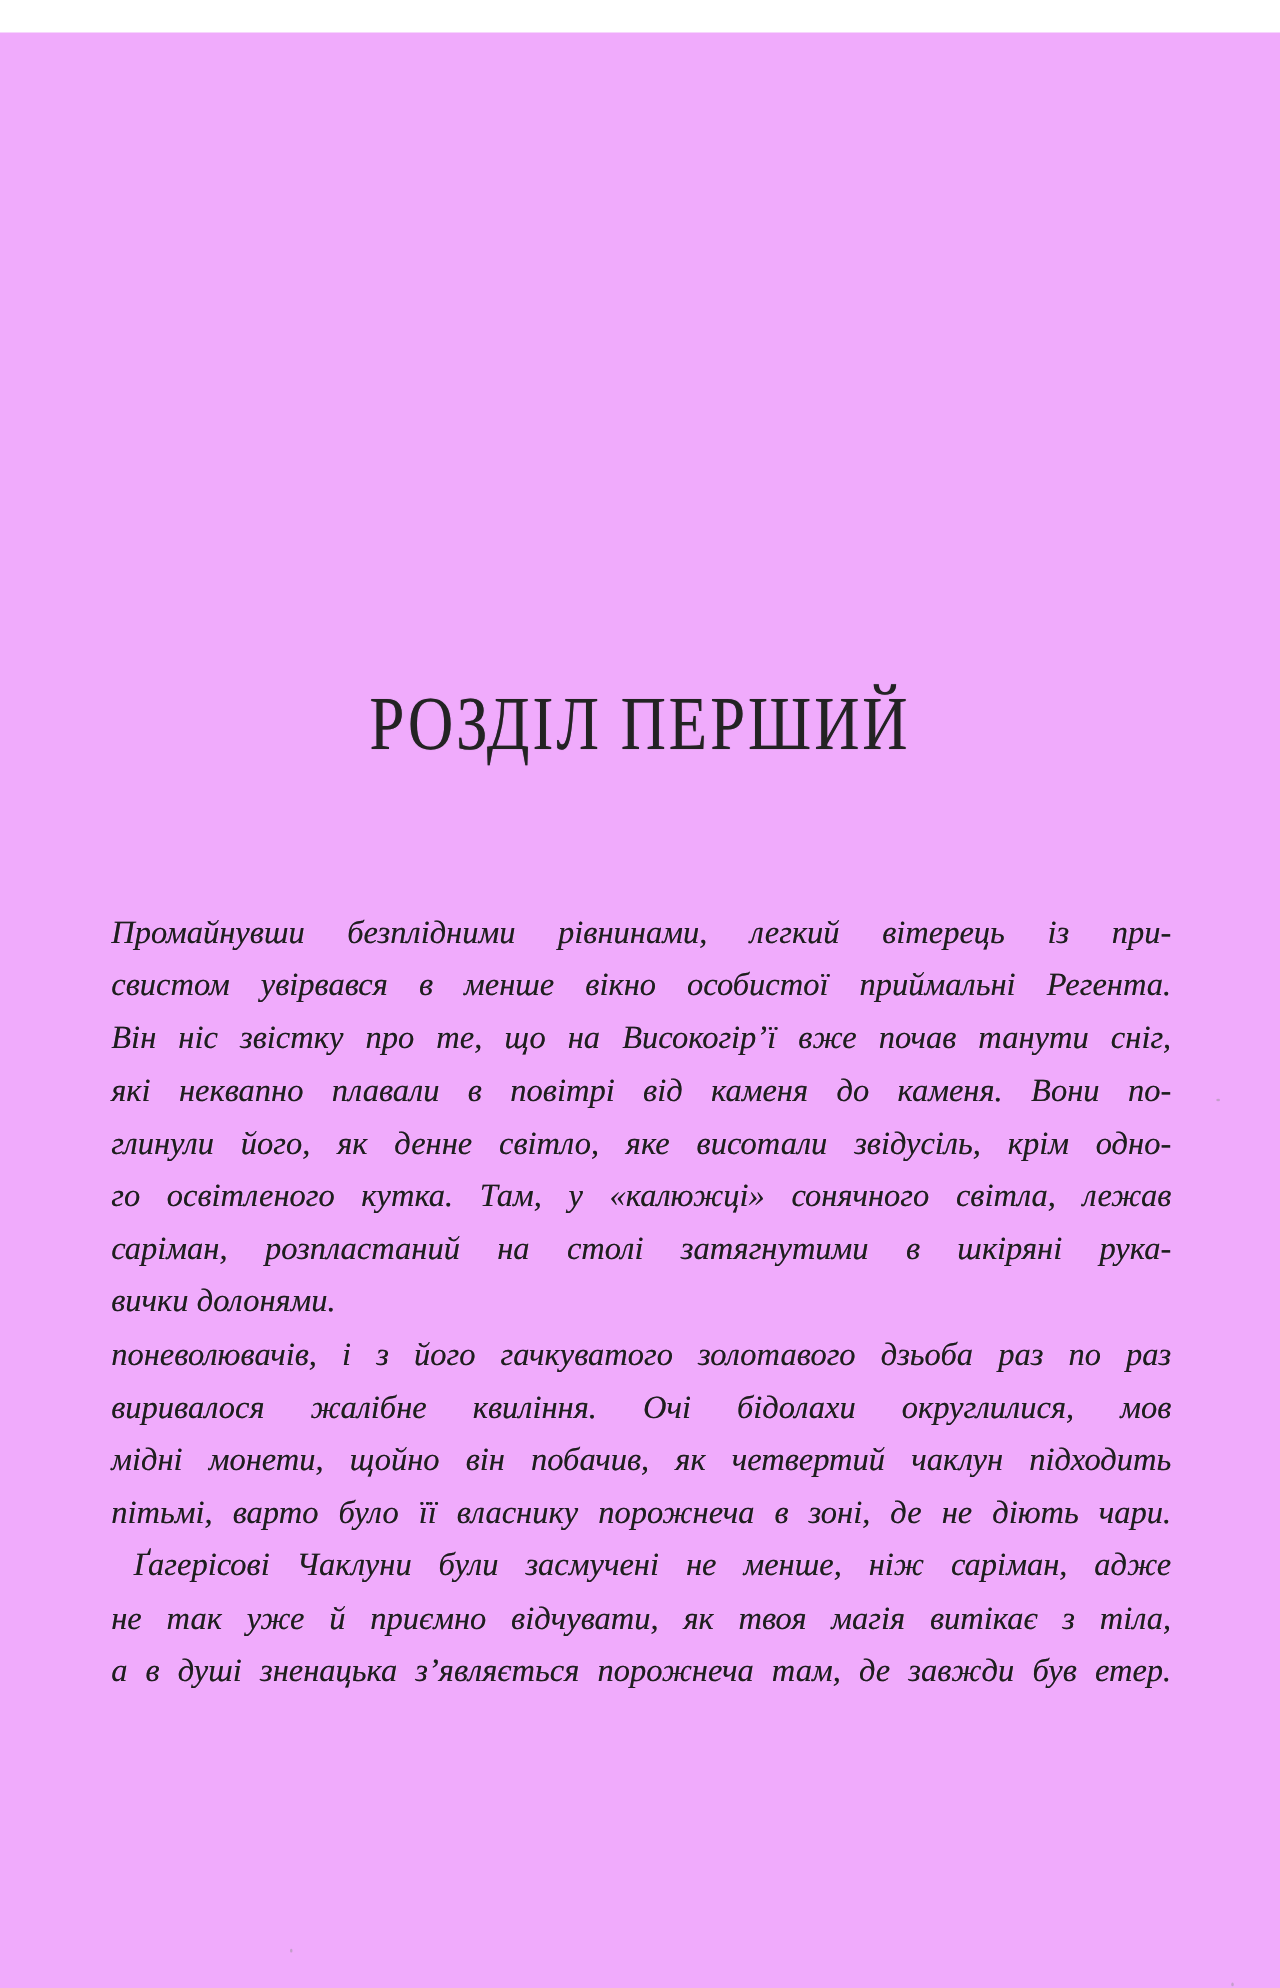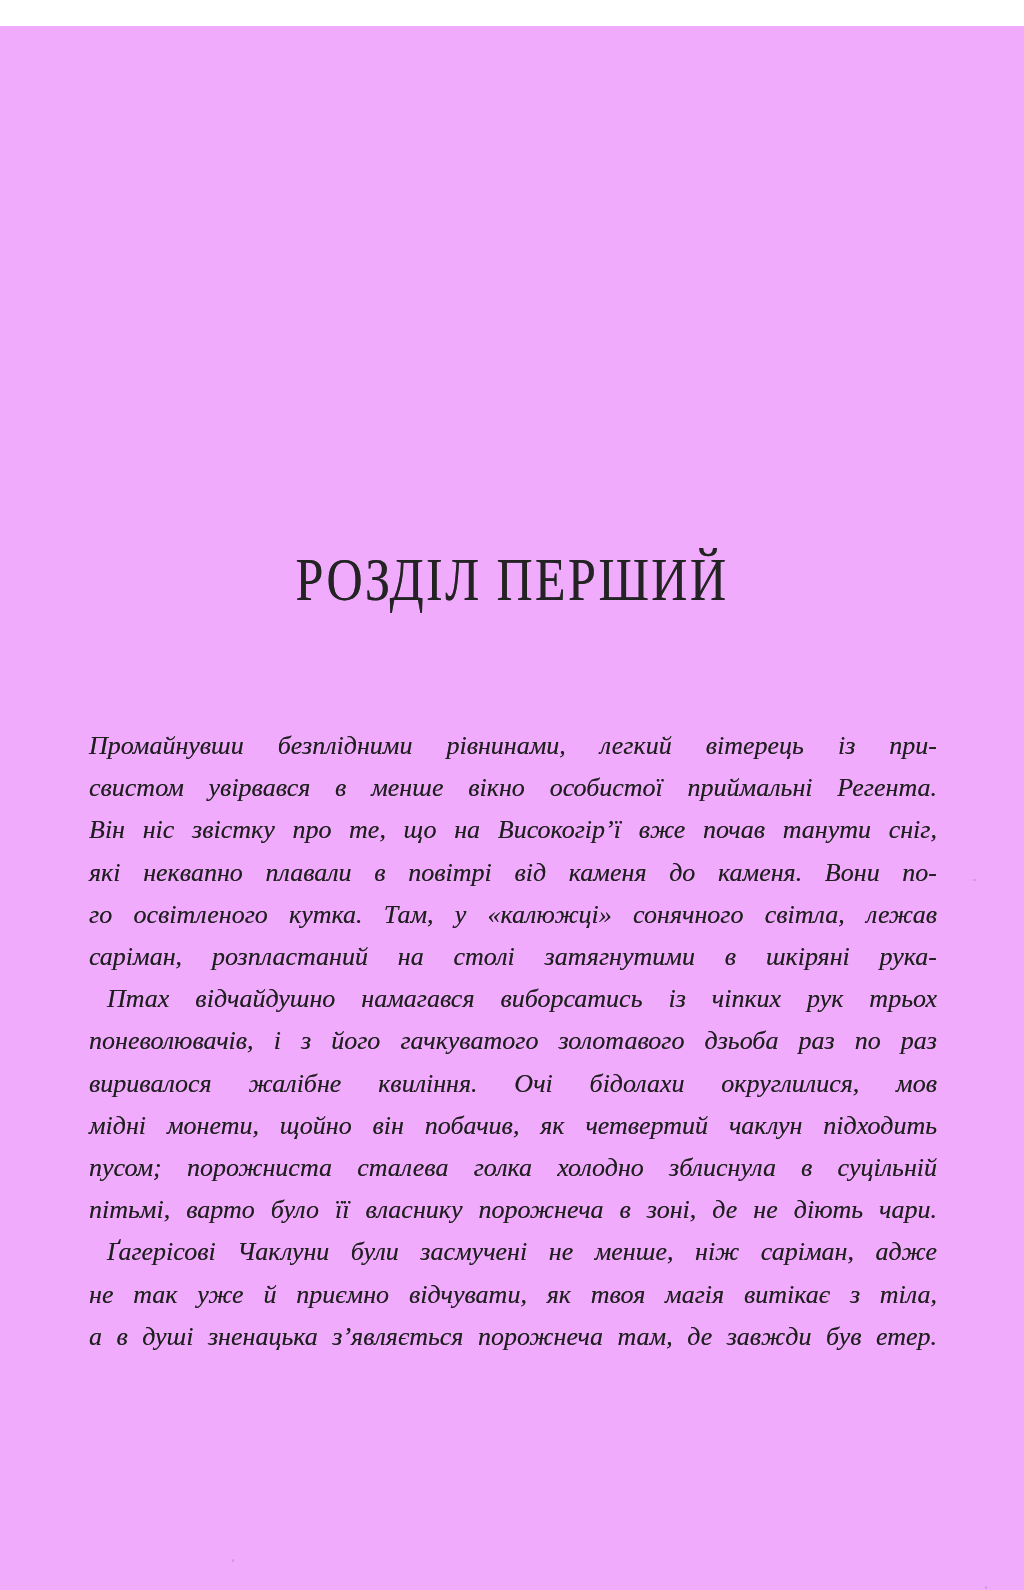--- a/index.html
+++ b/index.html
@@ -60,29 +60,29 @@
 
 <div class="page">
   <h1 class="chapter-title">РОЗДІЛ ПЕРШИЙ</h1>
 
   <div class="text-block" id="text-block">
       <div class="paragraph">
         <div class="line first">Промайнувши безплідними рівнинами, легкий вітерець із при-</div>
         <div class="line">свистом увірвався в менше вікно особистої приймальні Регента.</div>
         <div class="line">Він ніс звістку про те, що на Високогір’ї вже почав танути сніг,</div>
         <div class="line">які неквапно плавали в повітрі від каменя до каменя. Вони по-</div>
+        <div class="line">глинули його, як денне світло, яке висотали звідусіль, крім одно-</div>
         <div class="line">го освітленого кутка. Там, у «калюжці» сонячного світла, лежав</div>
         <div class="line">саріман, розпластаний на столі затягнутими в шкіряні рука-</div>
+        <div class="line short">вички долонями.</div>
       </div>
       <div class="paragraph indented">
-        <div class="line first">Птах відчайдушно намагався виборсатись із чіпких рук трьох</div>
         <div class="line">поневолювачів, і з його гачкуватого золотавого дзьоба раз по раз</div>
         <div class="line">виривалося жалібне квиління. Очі бідолахи округлилися, мов</div>
         <div class="line">мідні монети, щойно він побачив, як четвертий чаклун підходить</div>
-        <div class="line">пусом; порожниста сталева голка холодно зблиснула в суцільній</div>
         <div class="line">пітьмі, варто було її власнику порожнеча в зоні, де не діють чари.</div>
       </div>
       <div class="paragraph indented">
         <div class="line first">Ґагерісові Чаклуни були засмучені не менше, ніж саріман, адже</div>
         <div class="line">не так уже й приємно відчувати, як твоя магія витікає з тіла,</div>
         <div class="line">а в душі зненацька з’являється порожнеча там, де завжди був етер.</div>
       </div>
     </div>
 
   <div class="speck" style="left:973px; top:853px; width:3px; height:2px;"></div>

